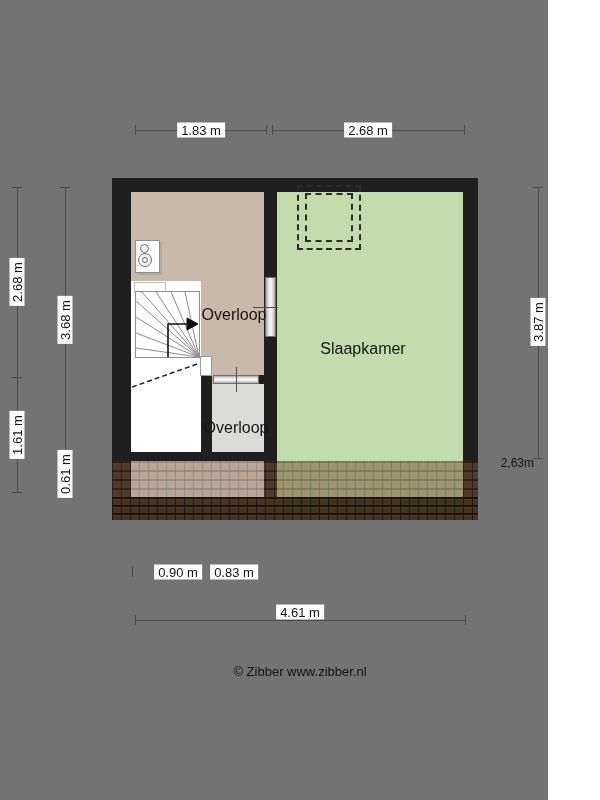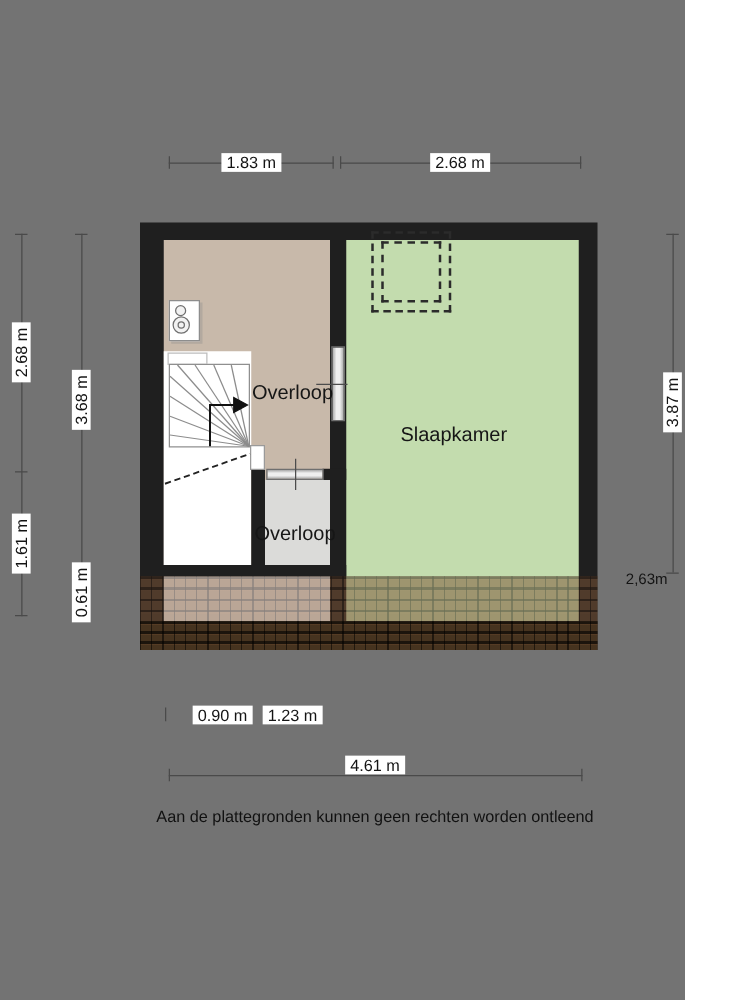--- a/index.html
+++ b/index.html
@@ -149,24 +149,24 @@
   <div class="tile-dark" style="left:112px;top:497px;width:366px;height:23px;"></div>
 
   <div class="room-label" style="left:234px;top:315px;">Overloop</div>
   <div class="room-label" style="left:363px;top:349px;">Slaapkamer</div>
   <div class="room-label" style="left:236px;top:428px;">Overloop</div>
 
   <div>
     <div class="tick-v" style="left:132px;top:566px;height:11px;"></div>
     <div class="tick-v" style="left:199px;top:566px;height:11px;"></div>
     <div class="dlabel" style="left:166px;top:572px;margin-left:12px;">0.90 m</div>
-    <div class="dlabel" style="left:234px;top:572px;">1.23 m</div>
+    <div class="dlabel" style="left:234px;top:572px;">0.83 m</div>
   </div>
   <div>
     <div class="dline-h" style="left:135px;top:620px;width:331px;"></div>
     <div class="tick-v" style="left:135px;top:615px;"></div>
     <div class="tick-v" style="left:465px;top:615px;"></div>
     <div class="dlabel" style="left:300px;top:612px;">4.61 m</div>
   </div>
 
-  <div class="footer-line" style="left:300px;top:653px;">Aan de plattegronden kunnen geen rechten worden ontleend</div>
+  <div class="footer-line" style="left:300px;top:671px;">© Zibber www.zibber.nl</div>
 
 </div>
 
 </body></html>

